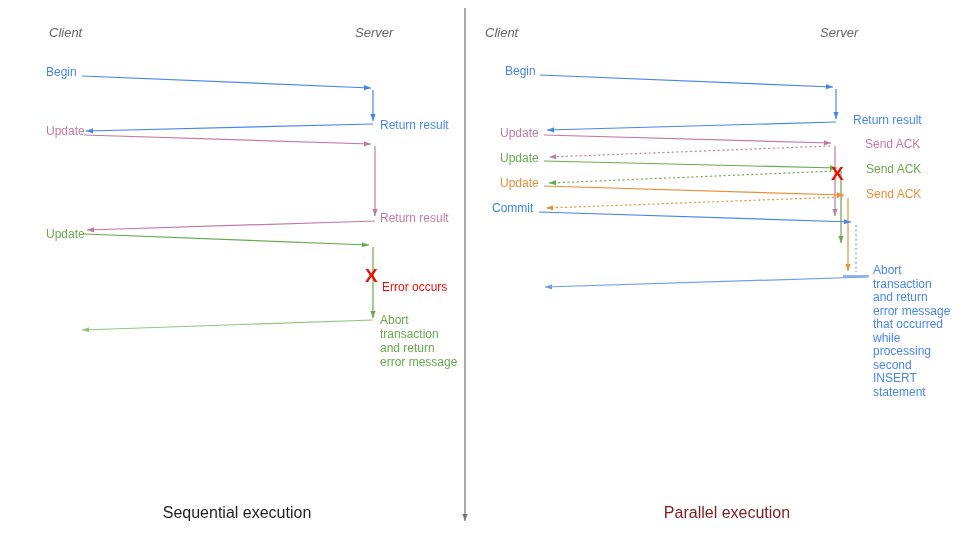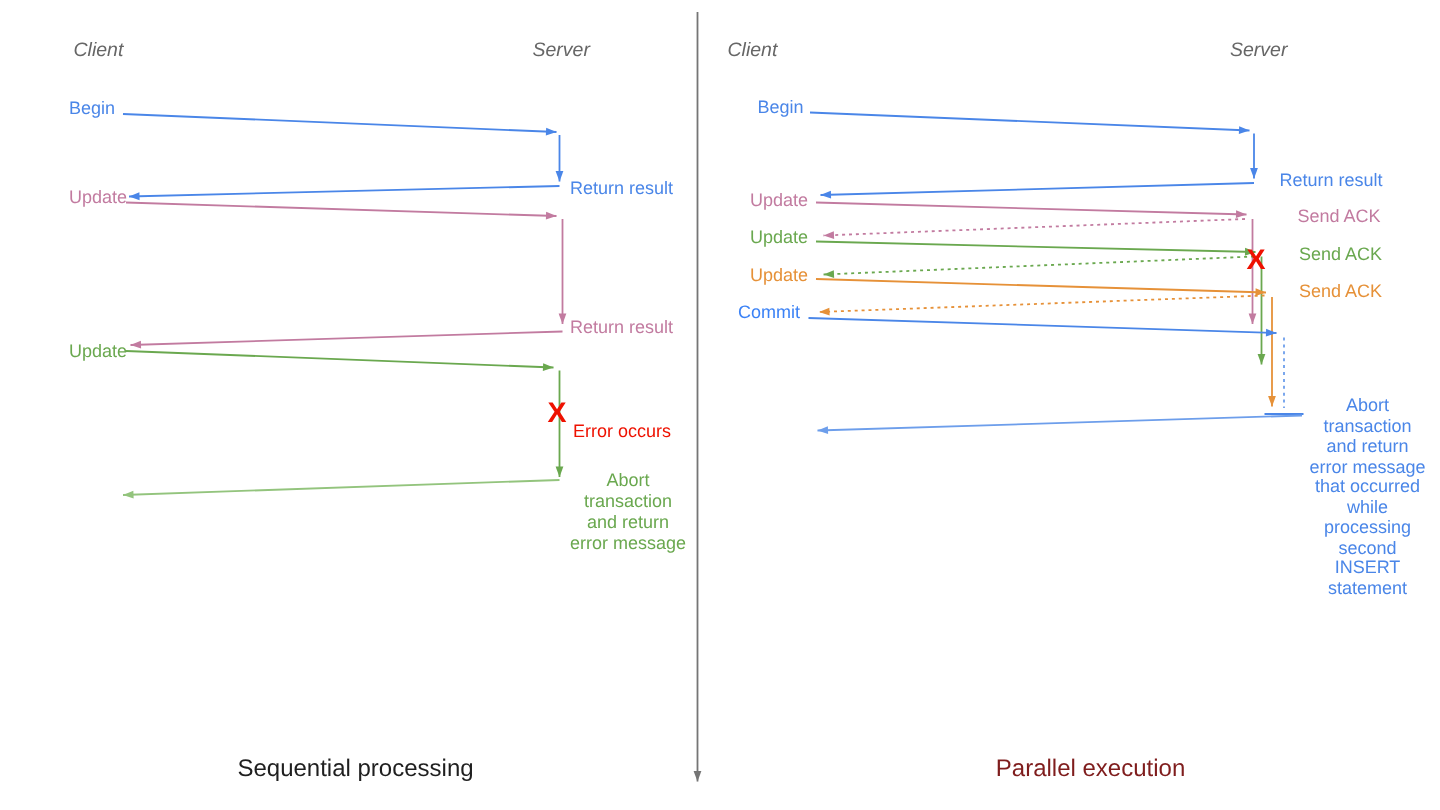--- a/index.html
+++ b/index.html
@@ -1,19 +1,19 @@
 <!DOCTYPE html>
 <html><head>
 <meta charset="utf-8">
 <style>
   html,body{margin:0;padding:0;background:#fff;}
   #stage{position:relative;width:960px;height:540px;background:#ffffff;overflow:hidden;
          font-family:"Liberation Sans",sans-serif;}
   #diagram-svg{position:absolute;left:0;top:0;}
-  #labels-layer{position:absolute;left:0;top:0;width:960px;height:540px;text-align:center;}
+  #labels-layer{position:absolute;left:0;top:0;width:960px;height:540px;}
   .lbl{position:absolute;white-space:pre;line-height:13px;font-family:"Liberation Sans",sans-serif;}
   .lbl.center{transform:translateX(-50%);}
   .lbl.italic{font-style:italic;}
   .lbl.bold{font-weight:700;}
 </style>
 </head>
 <body>
 
 <div id="stage">
   <svg id="diagram-svg" width="960" height="540" viewBox="0 0 960 540">
@@ -127,21 +127,21 @@
       <div class="lbl" style="left: 380px; top: 119px; color: rgb(74, 134, 232); font-size: 12px;">Return result</div>
       <div class="lbl" style="left: 46px; top: 125px; color: rgb(194, 123, 160); font-size: 12px;">Update</div>
       <div class="lbl" style="left: 380px; top: 212px; color: rgb(194, 123, 160); font-size: 12px;">Return result</div>
       <div class="lbl" style="left: 46px; top: 228px; color: rgb(106, 168, 79); font-size: 12px;">Update</div>
       <div class="lbl bold" style="left: 365px; top: 269px; color: rgb(238, 17, 0); font-size: 19px;">X</div>
       <div class="lbl" style="left: 382px; top: 281px; color: rgb(238, 17, 0); font-size: 12px;">Error occurs</div>
       <div class="lbl" style="left: 380px; top: 313px; color: rgb(106, 168, 79); font-size: 12px; line-height: 14px;">Abort
 transaction
 and return
 error message</div>
-      <div class="lbl center" style="left: 237px; top: 506px; color: rgb(31, 31, 31); font-size: 16px;">Sequential processing</div>
+      <div class="lbl center" style="left: 237px; top: 506px; color: rgb(31, 31, 31); font-size: 16px;">Sequential execution</div>
       <div class="lbl italic" style="left: 485px; top: 26px; color: rgb(102, 102, 102); font-size: 13px;">Client</div>
       <div class="lbl italic" style="left: 820px; top: 26px; color: rgb(102, 102, 102); font-size: 13px;">Server</div>
       <div class="lbl" style="left: 505px; top: 65px; color: rgb(74, 134, 232); font-size: 12px;">Begin</div>
       <div class="lbl" style="left: 853px; top: 114px; color: rgb(74, 134, 232); font-size: 12px;">Return result</div>
       <div class="lbl" style="left: 500px; top: 127px; color: rgb(194, 123, 160); font-size: 12px;">Update</div>
       <div class="lbl" style="left: 865px; top: 138px; color: rgb(194, 123, 160); font-size: 12px;">Send ACK</div>
       <div class="lbl" style="left: 500px; top: 152px; color: rgb(106, 168, 79); font-size: 12px;">Update</div>
       <div class="lbl" style="left: 866px; top: 163px; color: rgb(106, 168, 79); font-size: 12px;">Send ACK</div>
       <div class="lbl" style="left: 500px; top: 177px; color: rgb(230, 145, 56); font-size: 12px;">Update</div>
       <div class="lbl" style="left: 866px; top: 188px; color: rgb(230, 145, 56); font-size: 12px;">Send ACK</div>

